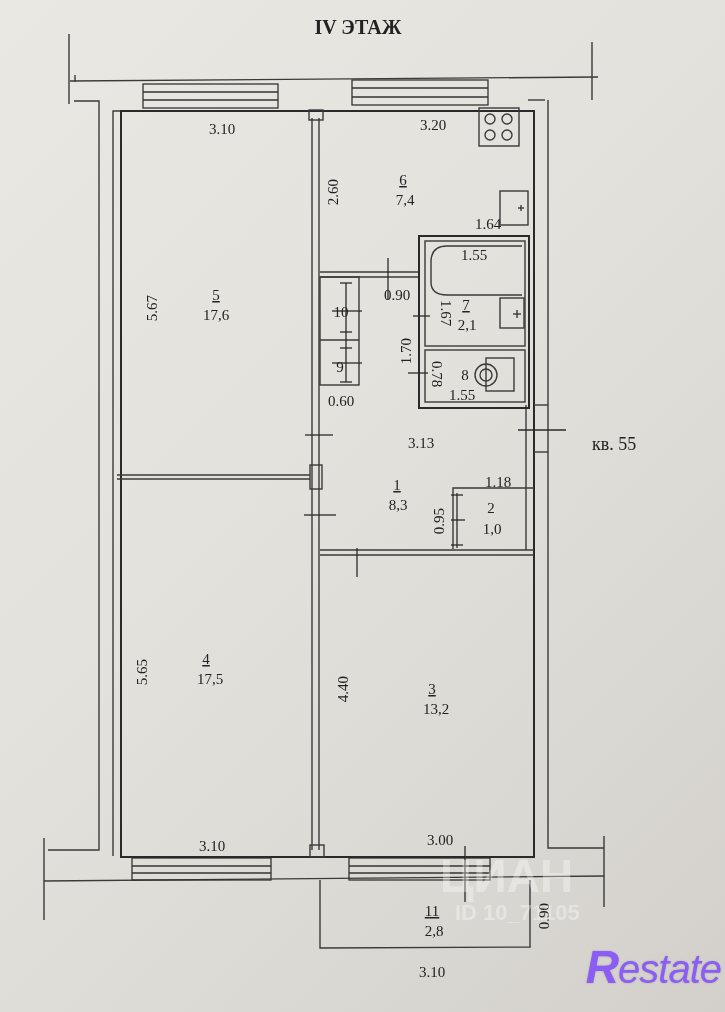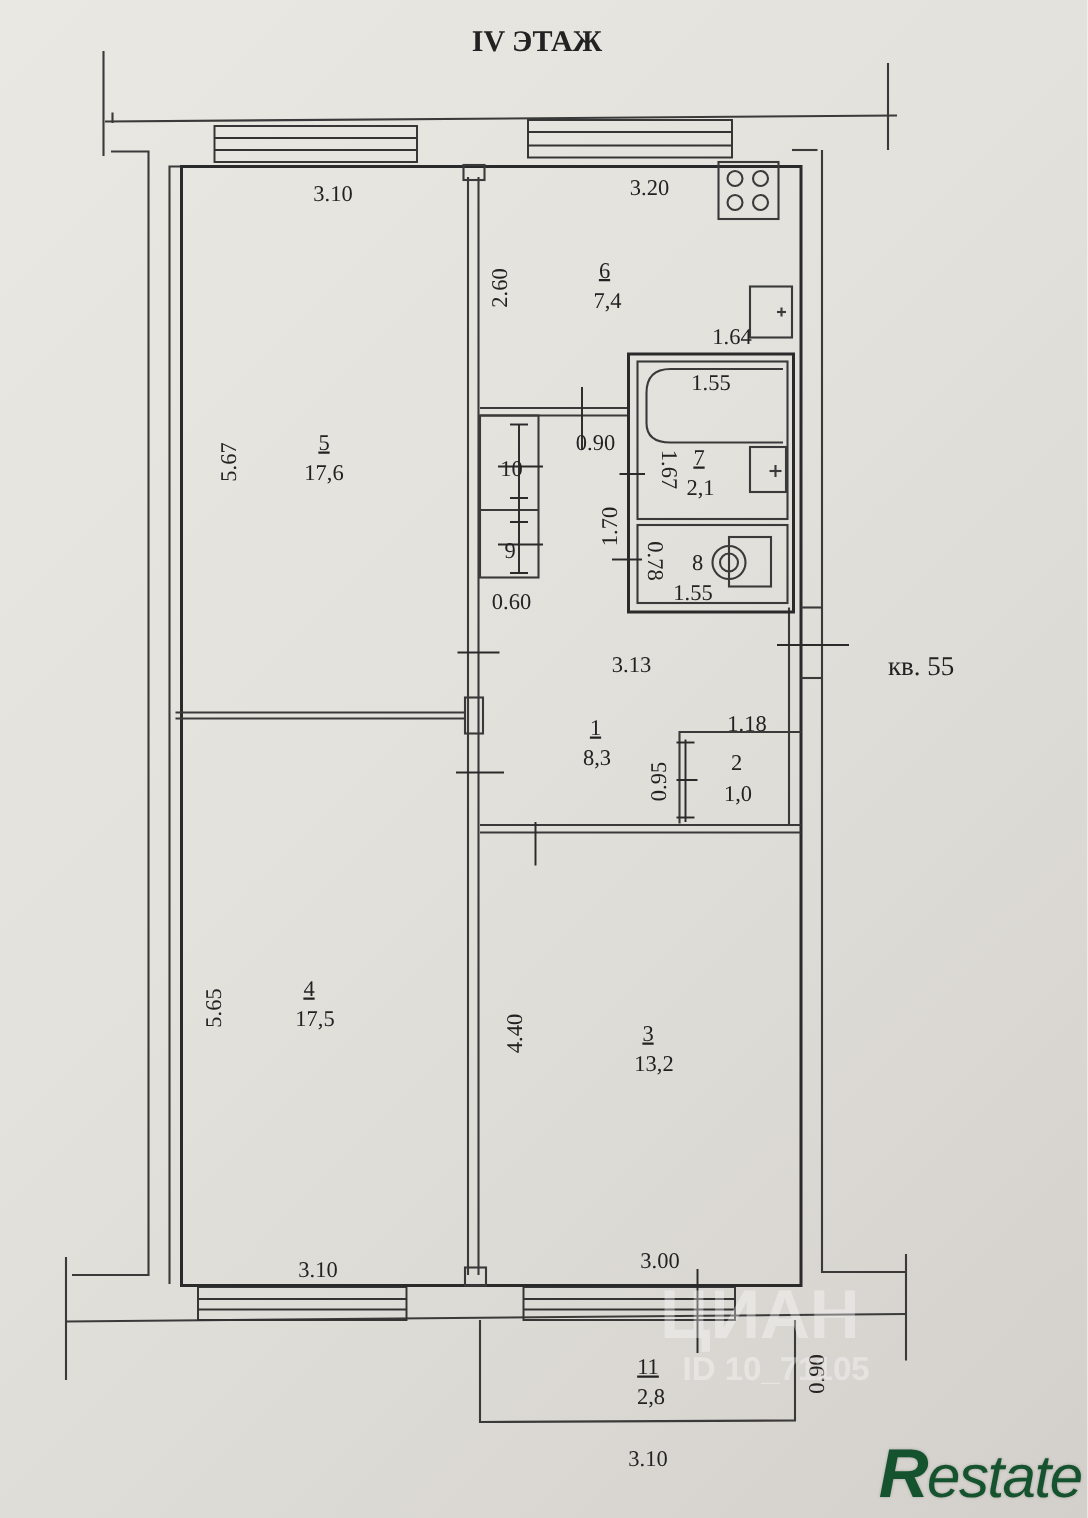--- a/index.html
+++ b/index.html
@@ -11,22 +11,22 @@
   }
   #plan { position: absolute; left: 0; top: 0; }
   .wall { stroke: #2a2a2a; stroke-width: 2; fill: none; }
   .thin { stroke: #3a3a3a; stroke-width: 1.4; fill: none; }
   .tick { stroke: #2a2a2a; stroke-width: 1.3; }
   .win { stroke: #333; stroke-width: 1.3; fill: none; }
   .lbl { font-family: "Liberation Serif", "DejaVu Serif", serif; font-size: 15px; fill: #222; }
   .num { font-family: "Liberation Serif", "DejaVu Serif", serif; font-size: 15px; fill: #222; text-decoration: underline; }
   .title { font-family: "Liberation Serif", "DejaVu Serif", serif; font-size: 20px; font-weight: bold; fill: #222; }
   .wm { font-family: "Liberation Sans", "DejaVu Sans", sans-serif; fill: rgba(255,255,255,0.35); font-weight: bold; }
-  .brand { position: absolute; right: 4px; bottom: 3px; font-family: "Liberation Sans", "DejaVu Sans", sans-serif;
-           font-style: italic; font-size: 40px; color: #14532d; text-shadow: 0 0 2px rgba(0,0,0,0.25); letter-spacing: -1px; }
+  .brand { position: absolute; right: 4px; bottom: 18px; font-family: "Liberation Sans", "DejaVu Sans", sans-serif;
+           font-style: italic; font-size: 40px; color: #8b5cf6; text-shadow: 0 0 2px rgba(0,0,0,0.25); letter-spacing: -1px; }
   .brand .r { font-weight: bold; font-size: 46px; }
 </style>
 </head>
 <body>
 
 <svg id="plan" width="725" height="1012" viewBox="0 0 725 1012" xmlns="http://www.w3.org/2000/svg">
 
   <text class="title" x="358" y="34" text-anchor="middle">IV ЭТАЖ</text>
 
   <g>

